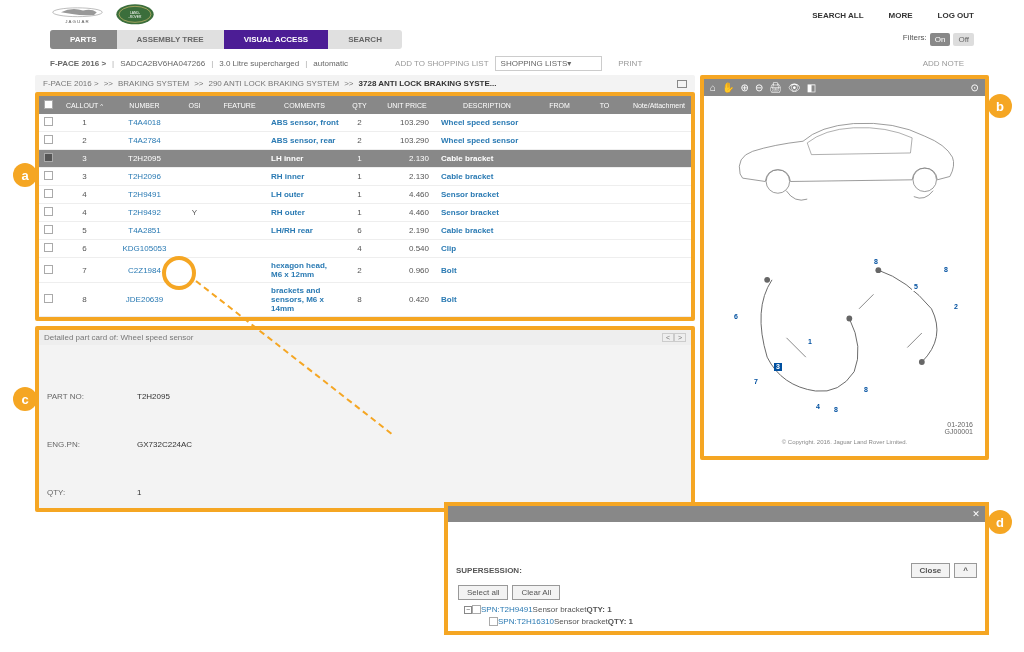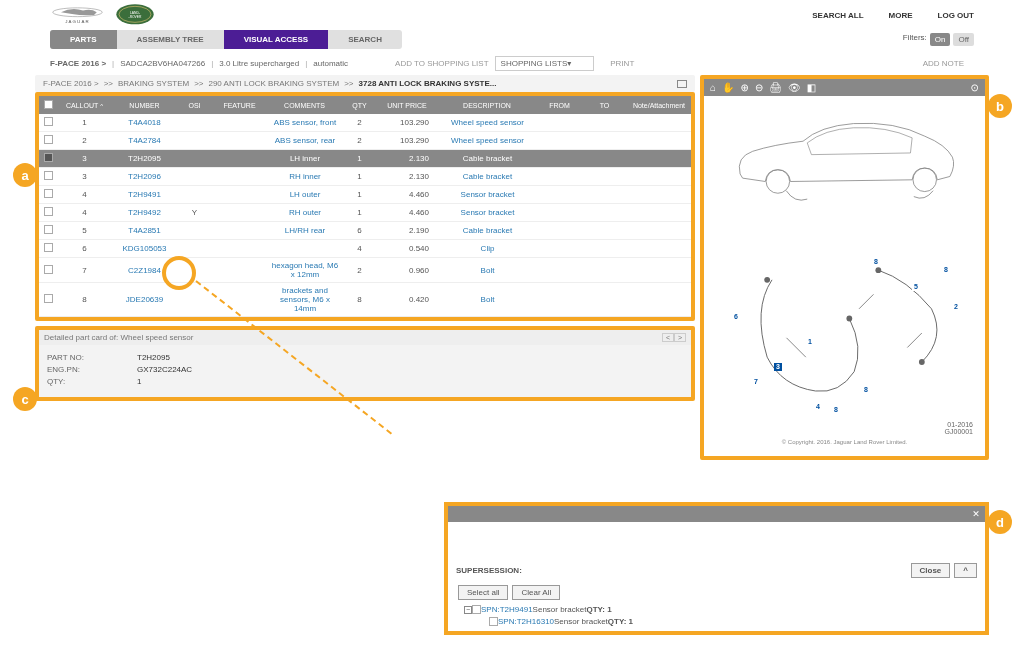--- a/index.html
+++ b/index.html
@@ -14,48 +14,48 @@
 .toolbar { display: flex; align-items: center; padding: 0 50px 3px; gap: 10px; }
 .tabs { display: flex; background: #e0e0e0; border-radius: 3px; overflow: hidden; }
 .tab { padding: 5px 20px; font-size: 8px; font-weight: bold; color: #666; cursor: pointer; }
 .tab.darkbg { background: #888; color: #fff; }
 .tab.active { background: #4c1d95; color: #fff; }
 .filters { margin-left: auto; display: flex; align-items: flex-start; font-size: 8px; gap: 3px; }
 .toggle { background: #888; color: #fff; padding: 2px 5px; font-size: 8px; border-radius: 2px; }
 .toggle.off { background: #ddd; color: #666; }
 .vehicle-bar { display: flex; align-items: center; padding: 4px 50px; font-size: 8px; color: #666; gap: 6px; }
 .vehicle-bar .sep { color: #aaa; }
-.shopping-select { border: 1px solid #ccc; padding: 2px 22px 2px 5px; font-size: 8px; }
+.shopping-select { border: 1px solid #ccc; padding: 2px 30px 2px 5px; font-size: 8px; }
 .main-wrap { display: flex; padding: 0 35px; gap: 5px; }
 .left-col { width: 660px; position: relative; }
 .right-col { flex: 1; position: relative; }
 .breadcrumb { background: #f3f3f3; padding: 4px 8px; font-size: 8px; color: #777; display: flex; align-items: center; gap: 5px; border-radius: 2px; position: relative; }
 .breadcrumb .bookicon { margin-left: auto; width: 10px; height: 8px; border: 1px solid #888; }
 .section-bar { display: flex; align-items: center; gap: 6px; padding: 5px 8px; font-size: 8px; }
 .section-sel { border: 1px solid #ccc; padding: 3px 5px; width: 200px; font-size: 8px; }
 .nav-arrow { width: 14px; height: 14px; border: 1px solid #ccc; display: flex; align-items: center; justify-content: center; cursor: pointer; font-size: 8px; }
 .table-box { border: 4px solid #f5a623; border-radius: 2px; position: relative; }
 .parts-table { width: 100%; border-collapse: collapse; font-size: 8px; table-layout: fixed; }
 .parts-table th { background: #888; color: #fff; padding: 4px 3px; font-weight: normal; font-size: 7px; text-align: center; position: relative; }
 .parts-table th.sortcol::after { content: '^'; margin-left: 2px; font-size: 6px; }
 .parts-table td { padding: 3px 3px; border-bottom: 1px solid #eee; text-align: center; color: #555; }
 .parts-table tr.selected td { background: #888; color: #fff; }
 .parts-table td.link { color: #2a7ab3; }
-.parts-table td.left { text-align: center; padding-left: 4px; }
+.parts-table td.left { text-align: left; padding-left: 4px; font-weight: bold; }
 .parts-table td.right { text-align: right; padding-right: 8px; }
 .checkbox-cell { width: 15px; }
 .chk { width: 9px; height: 9px; border: 1px solid #aaa; background: #fff; display: inline-block; }
 .chk.filled { background: #555; }
 .detail-box { border: 4px solid #f5a623; border-radius: 2px; margin-top: 5px; position: relative; }
 .detail-header { background: #eee; padding: 3px 5px; font-size: 8px; color: #777; display: flex; }
 .detail-header .nav { margin-left: auto; display: flex; gap: 0; }
 .detail-header .nav span { border: 1px solid #ccc; width: 12px; text-align: center; font-size: 7px; cursor: pointer; }
 .detail-body { display: flex; padding: 8px; gap: 30px; background: #f3f3f3; }
 .detail-col { font-size: 8px; }
-.detail-col .row { display: flex; margin-bottom: 3px; }
+.detail-col .row { display: flex; margin-bottom: 3px; margin-top: 39px; }
 .detail-col .label { width: 90px; color: #666; }
 .detail-col .val { color: #333; }
 .price-sel { border: 1px solid #555; padding: 1px 20px 1px 5px; font-size: 8px; }
 .image-box { border: 4px solid #f5a623; border-radius: 2px; height: 385px; position: relative; }
 .image-toolbar { background: #888; padding: 3px 6px; display: flex; gap: 6px; align-items: center; }
 .image-toolbar .ticon { color: #fff; font-size: 10px; cursor: pointer; }
 .image-toolbar .spacer { flex: 1; }
 .image-area { background: #fff; height: calc(100% - 20px); position: relative; }
 .car-svg { position: absolute; left: 50%; top: 15px; transform: translateX(-50%); width: 235px; }
 .diagram-lower { position: absolute; bottom: 35px; left: 10px; right: 10px; height: 170px; }

